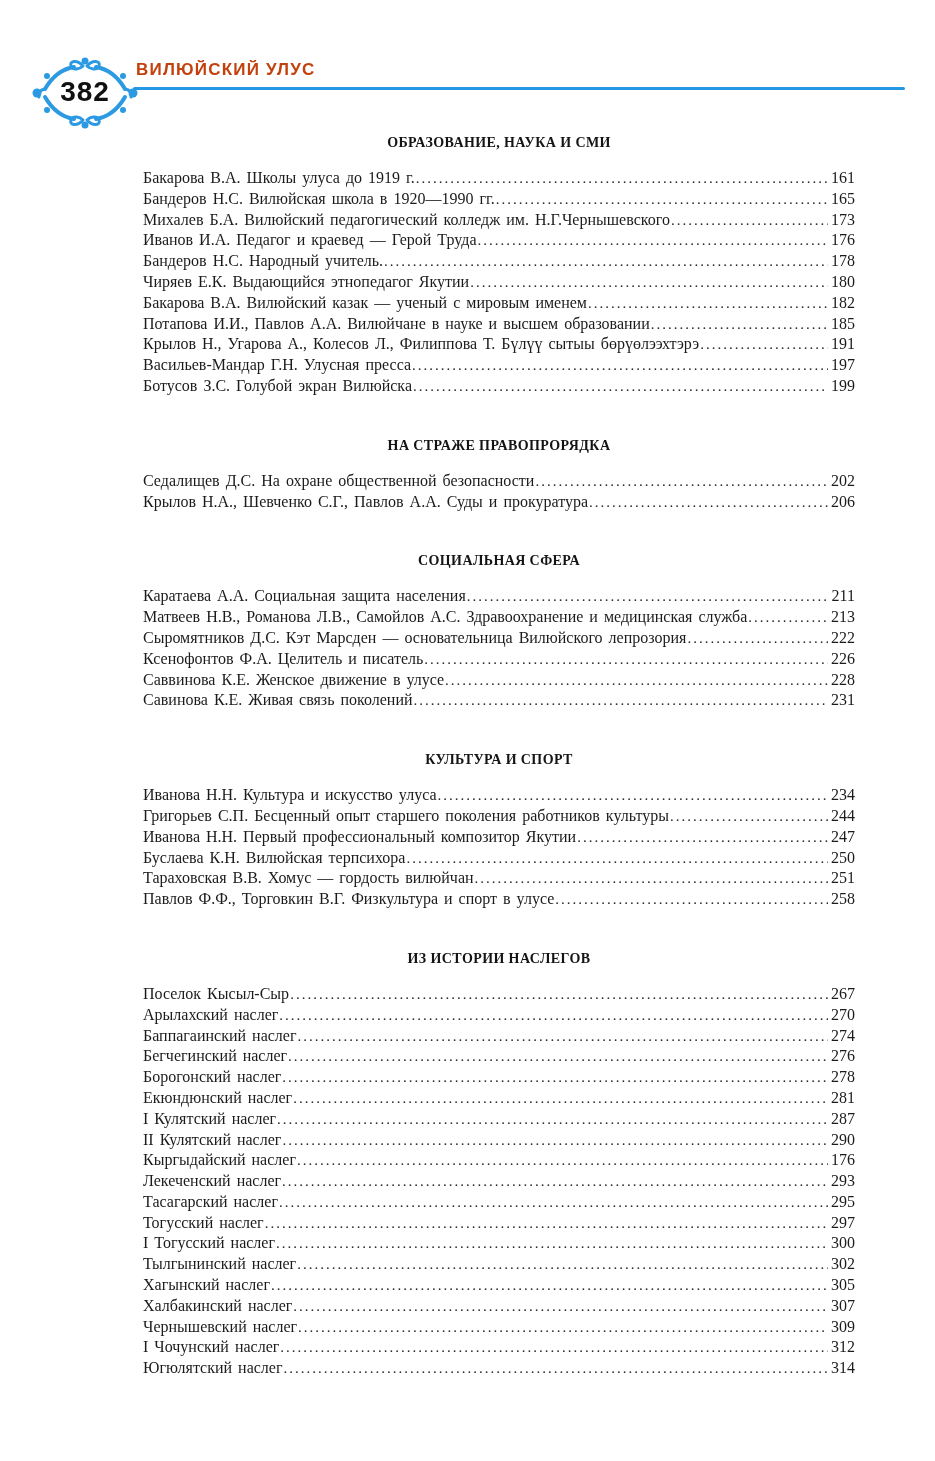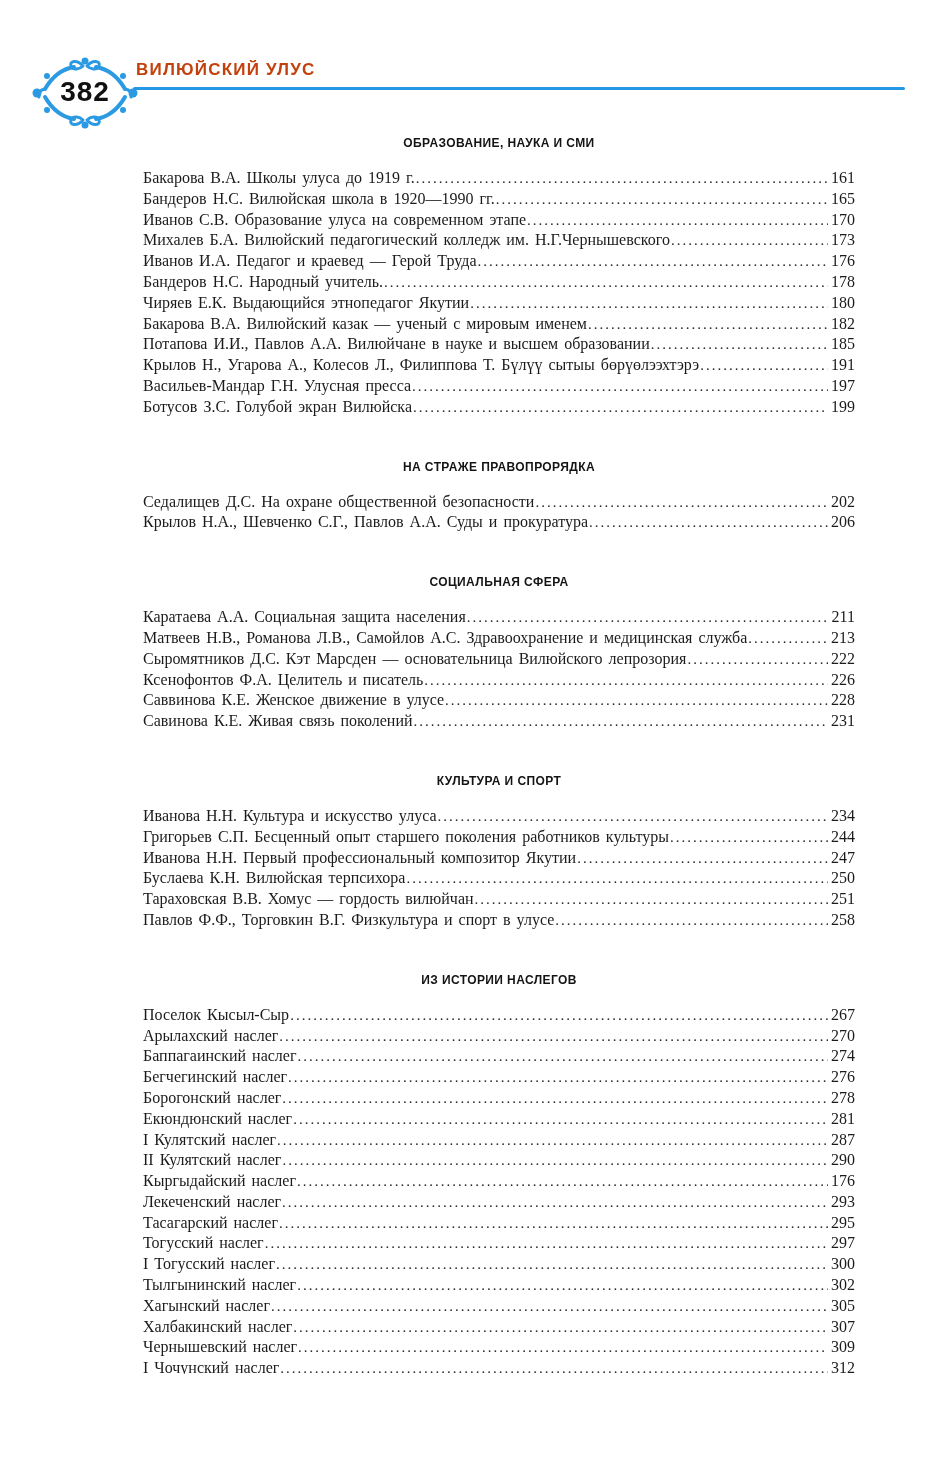--- a/index.html
+++ b/index.html
@@ -46,22 +46,22 @@
     border-radius: 2px;
   }
   
   .toc {
     position: absolute;
     left: 143px; top: 132px;
     width: 712px;
   }
   .section-title {
     text-align: center;
-    font-family: Liberation Sans, sans-serif;
-    font-weight: bold; font-size: 12px;
+    font-family: Liberation Serif, serif;
+    font-weight: bold; font-size: 14px;
     letter-spacing: 0.4px;
     color: #141414;
     line-height: 18px;
     margin: 40px 0 16px 0;
   }
   .section-title:first-child { margin-top: 2px; }
   .entry {
     display: flex;
     align-items: flex-start;
     line-height: 19.8px;
@@ -132,25 +132,20 @@
         <span class="entry-text">Бакарова В.А. Школы улуса до 1919 г. </span>
         <span class="dots"></span>
         <span class="entry-page">161</span>
       </div>
       <div class="entry">
         <span class="entry-text">Бандеров Н.С. Вилюйская школа в 1920—1990 гг. </span>
         <span class="dots"></span>
         <span class="entry-page">165</span>
       </div>
       <div class="entry">
-        <span class="entry-text">Иванов С.В. Образование улуса на современном этапе</span>
-        <span class="dots"></span>
-        <span class="entry-page">170</span>
-      </div>
-      <div class="entry">
         <span class="entry-text">Михалев Б.А. Вилюйский педагогический колледж им. Н.Г.Чернышевского</span>
         <span class="dots"></span>
         <span class="entry-page">173</span>
       </div>
       <div class="entry">
         <span class="entry-text">Иванов И.А. Педагог и краевед — Герой Труда</span>
         <span class="dots"></span>
         <span class="entry-page">176</span>
       </div>
       <div class="entry">

